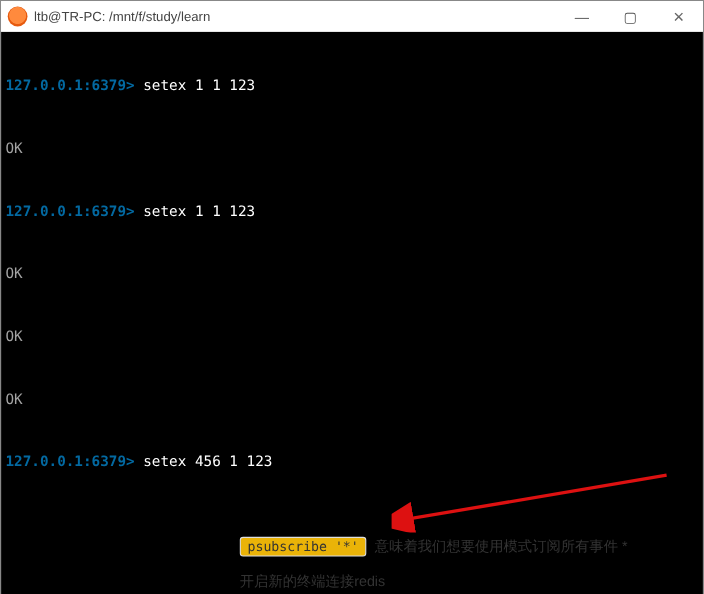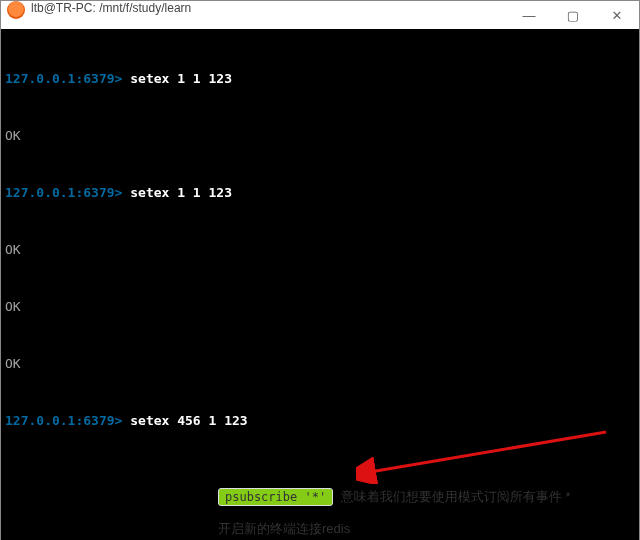--- a/index.html
+++ b/index.html
@@ -16,20 +16,21 @@
     left: 0;
     top: 0;
     width: 640px;
     border: 1px solid #888;
     background: #fff;
     box-sizing: border-box;
   }
   .titlebar {
     height: 28px;
     display: flex;
+    align-items: center;
     background: #fff;
     font-size: 12px;
     color: #444;
   }
   .title-icon {
     width: 18px;
     height: 18px;
     margin: 0 6px 0 6px;
     border-radius: 50%;
     background: radial-gradient(circle at 50% 45%, #ff8a3d 0 55%, #e65a0f 60% 100%);
@@ -61,37 +62,37 @@
     font-family: "Consolas", "DejaVu Sans Mono", monospace;
     font-size: 13px;
     line-height: 19px;
     padding: 2px 4px 20px 4px;
     min-height: 440px;
     position: relative;
     white-space: pre;
   }
   .tl { white-space: pre; }
   .prompt-root   { color: #0369a1; font-weight: bold; }
-  .cmd-text      { color: #ffffff; font-weight: bold; }
+  .cmd-text      { color: #ffffff; font-weight: normal; }
   .plain         { color: #a3a3a3; }
   .arrow {
     position: absolute;
     pointer-events: none;
   }
   .notes {
     position: absolute;
     left: 218px;
     top: 488px;
     width: 420px;
     font-size: 13px;
     color: #333;
   }
   .codebox {
     display: inline-block;
-    background: #84cc16;
+    background: #eab308;
     border: 1px solid #ddd;
     border-radius: 3px;
     padding: 1px 6px;
     font-family: "Consolas", monospace;
     font-size: 12px;
     color: #333;
     margin-right: 4px;
   }
   .note-line2 {
     margin-top: 14px;

